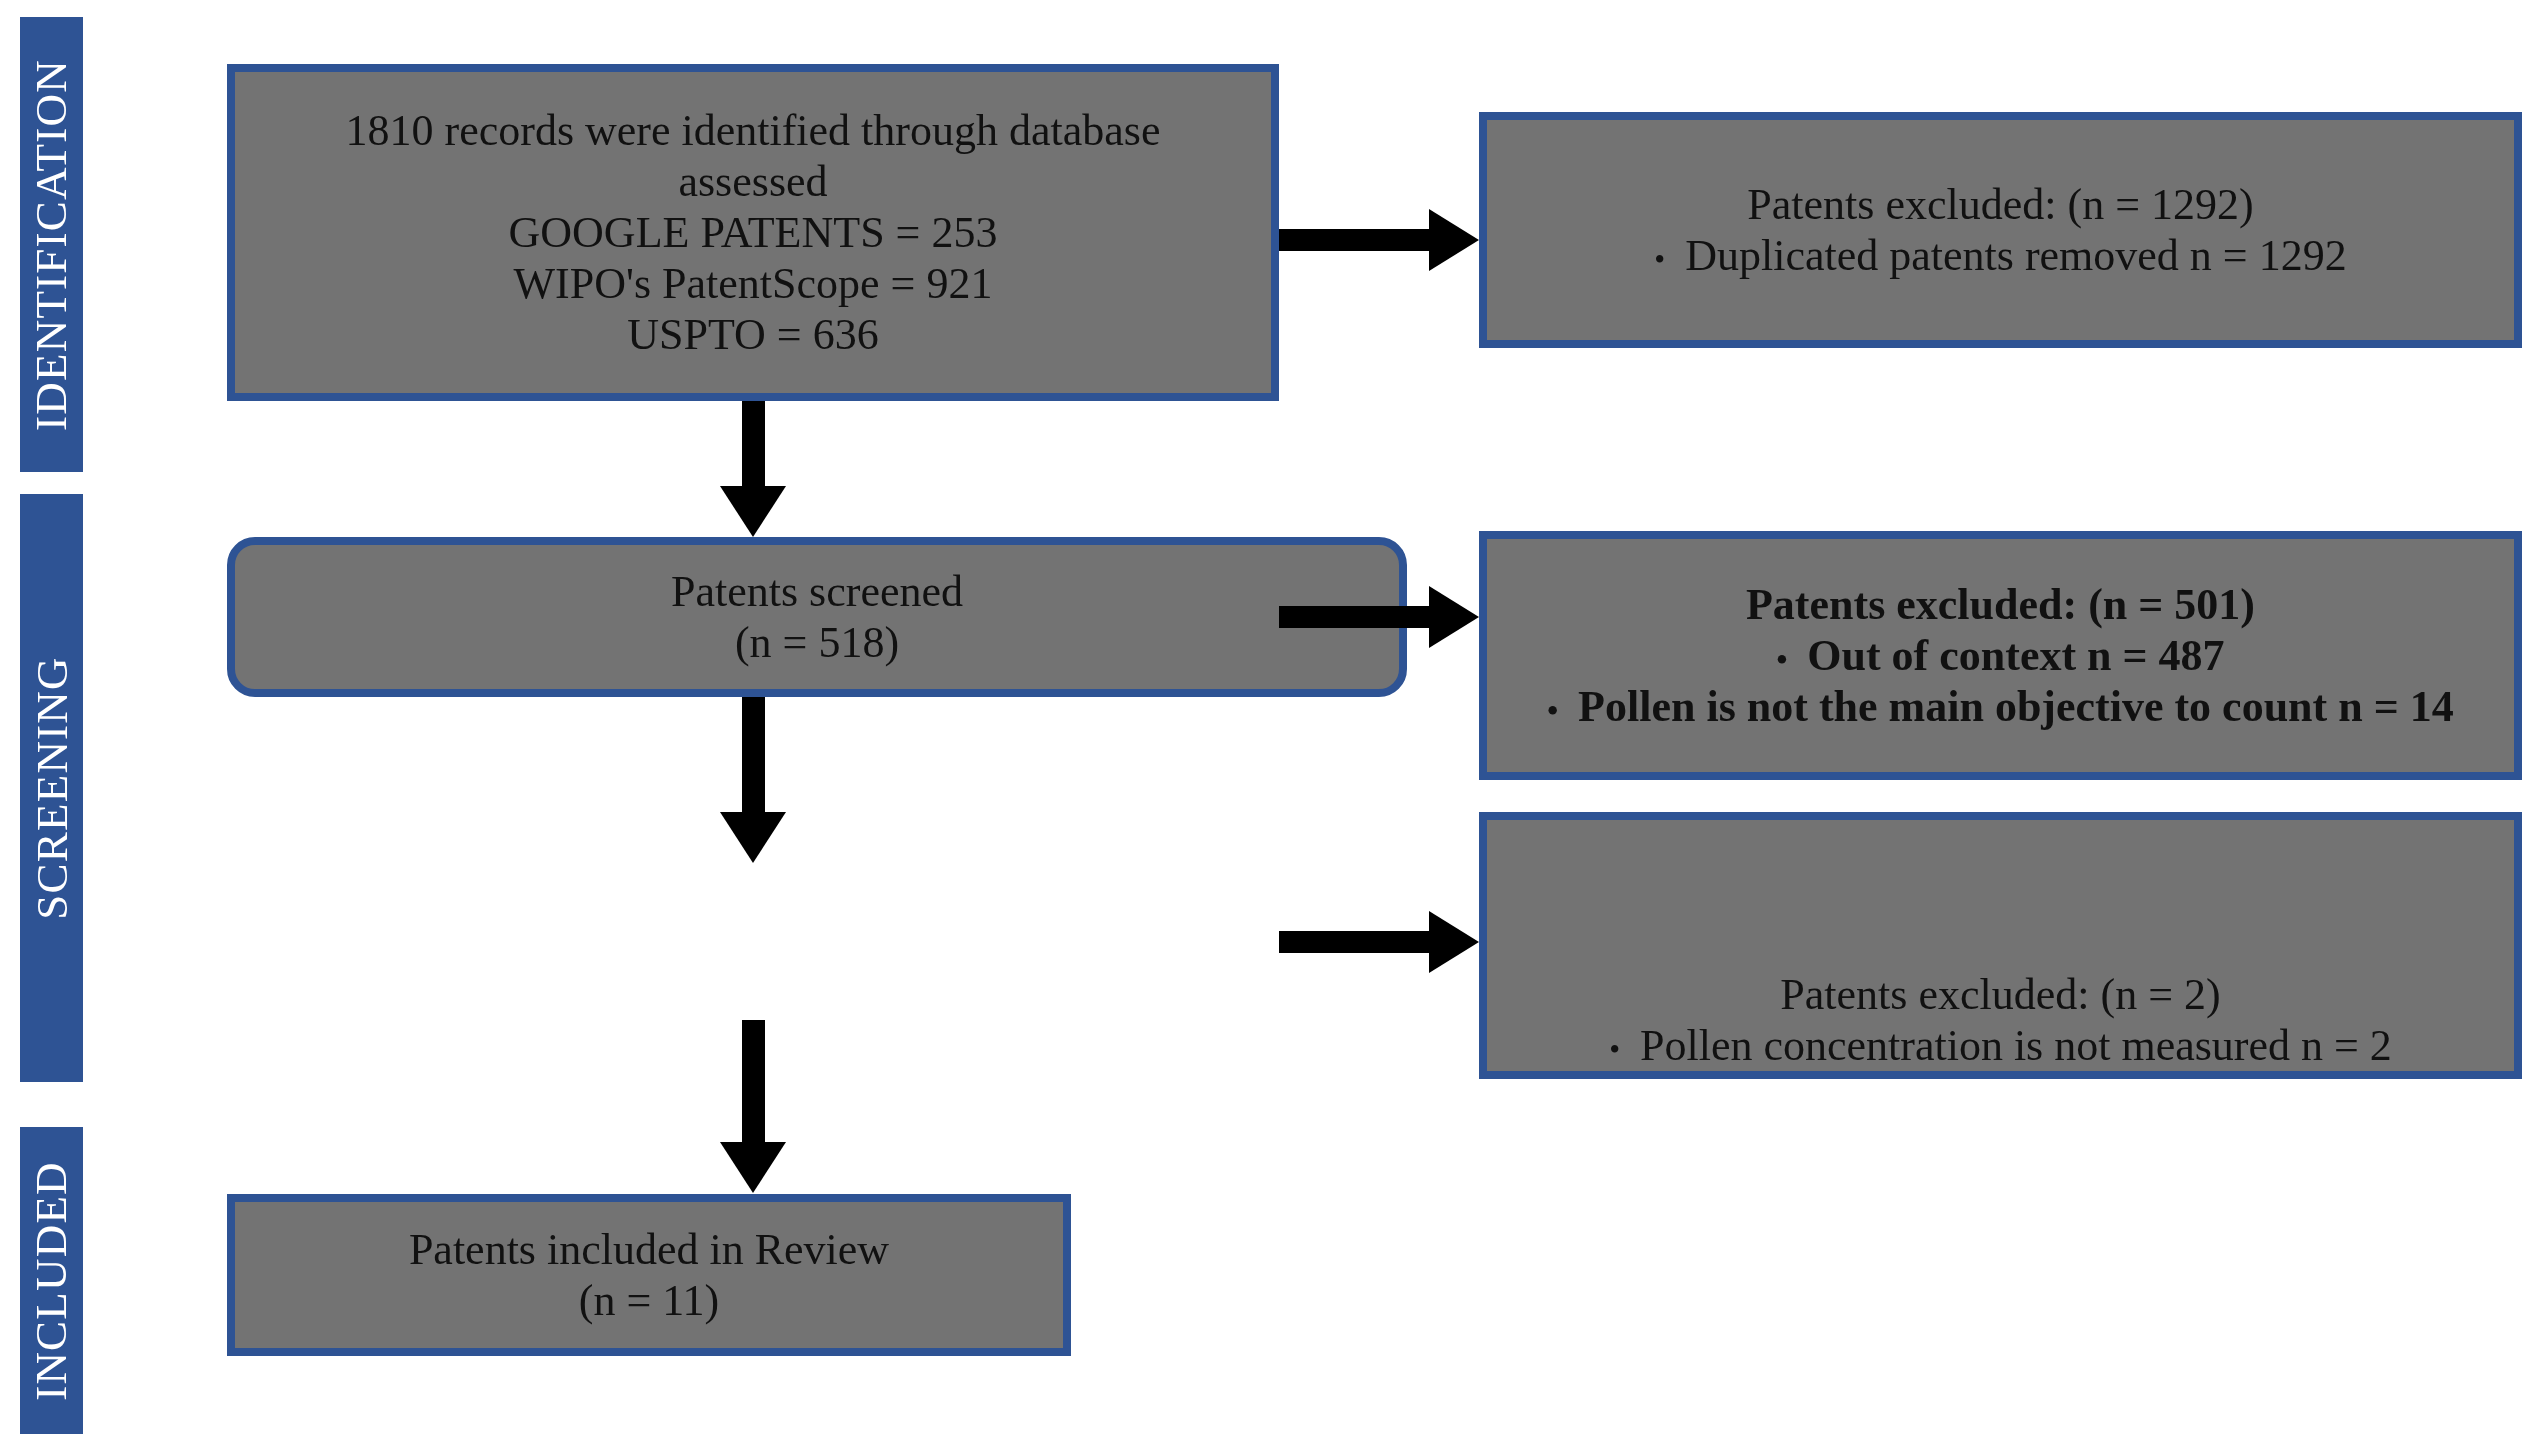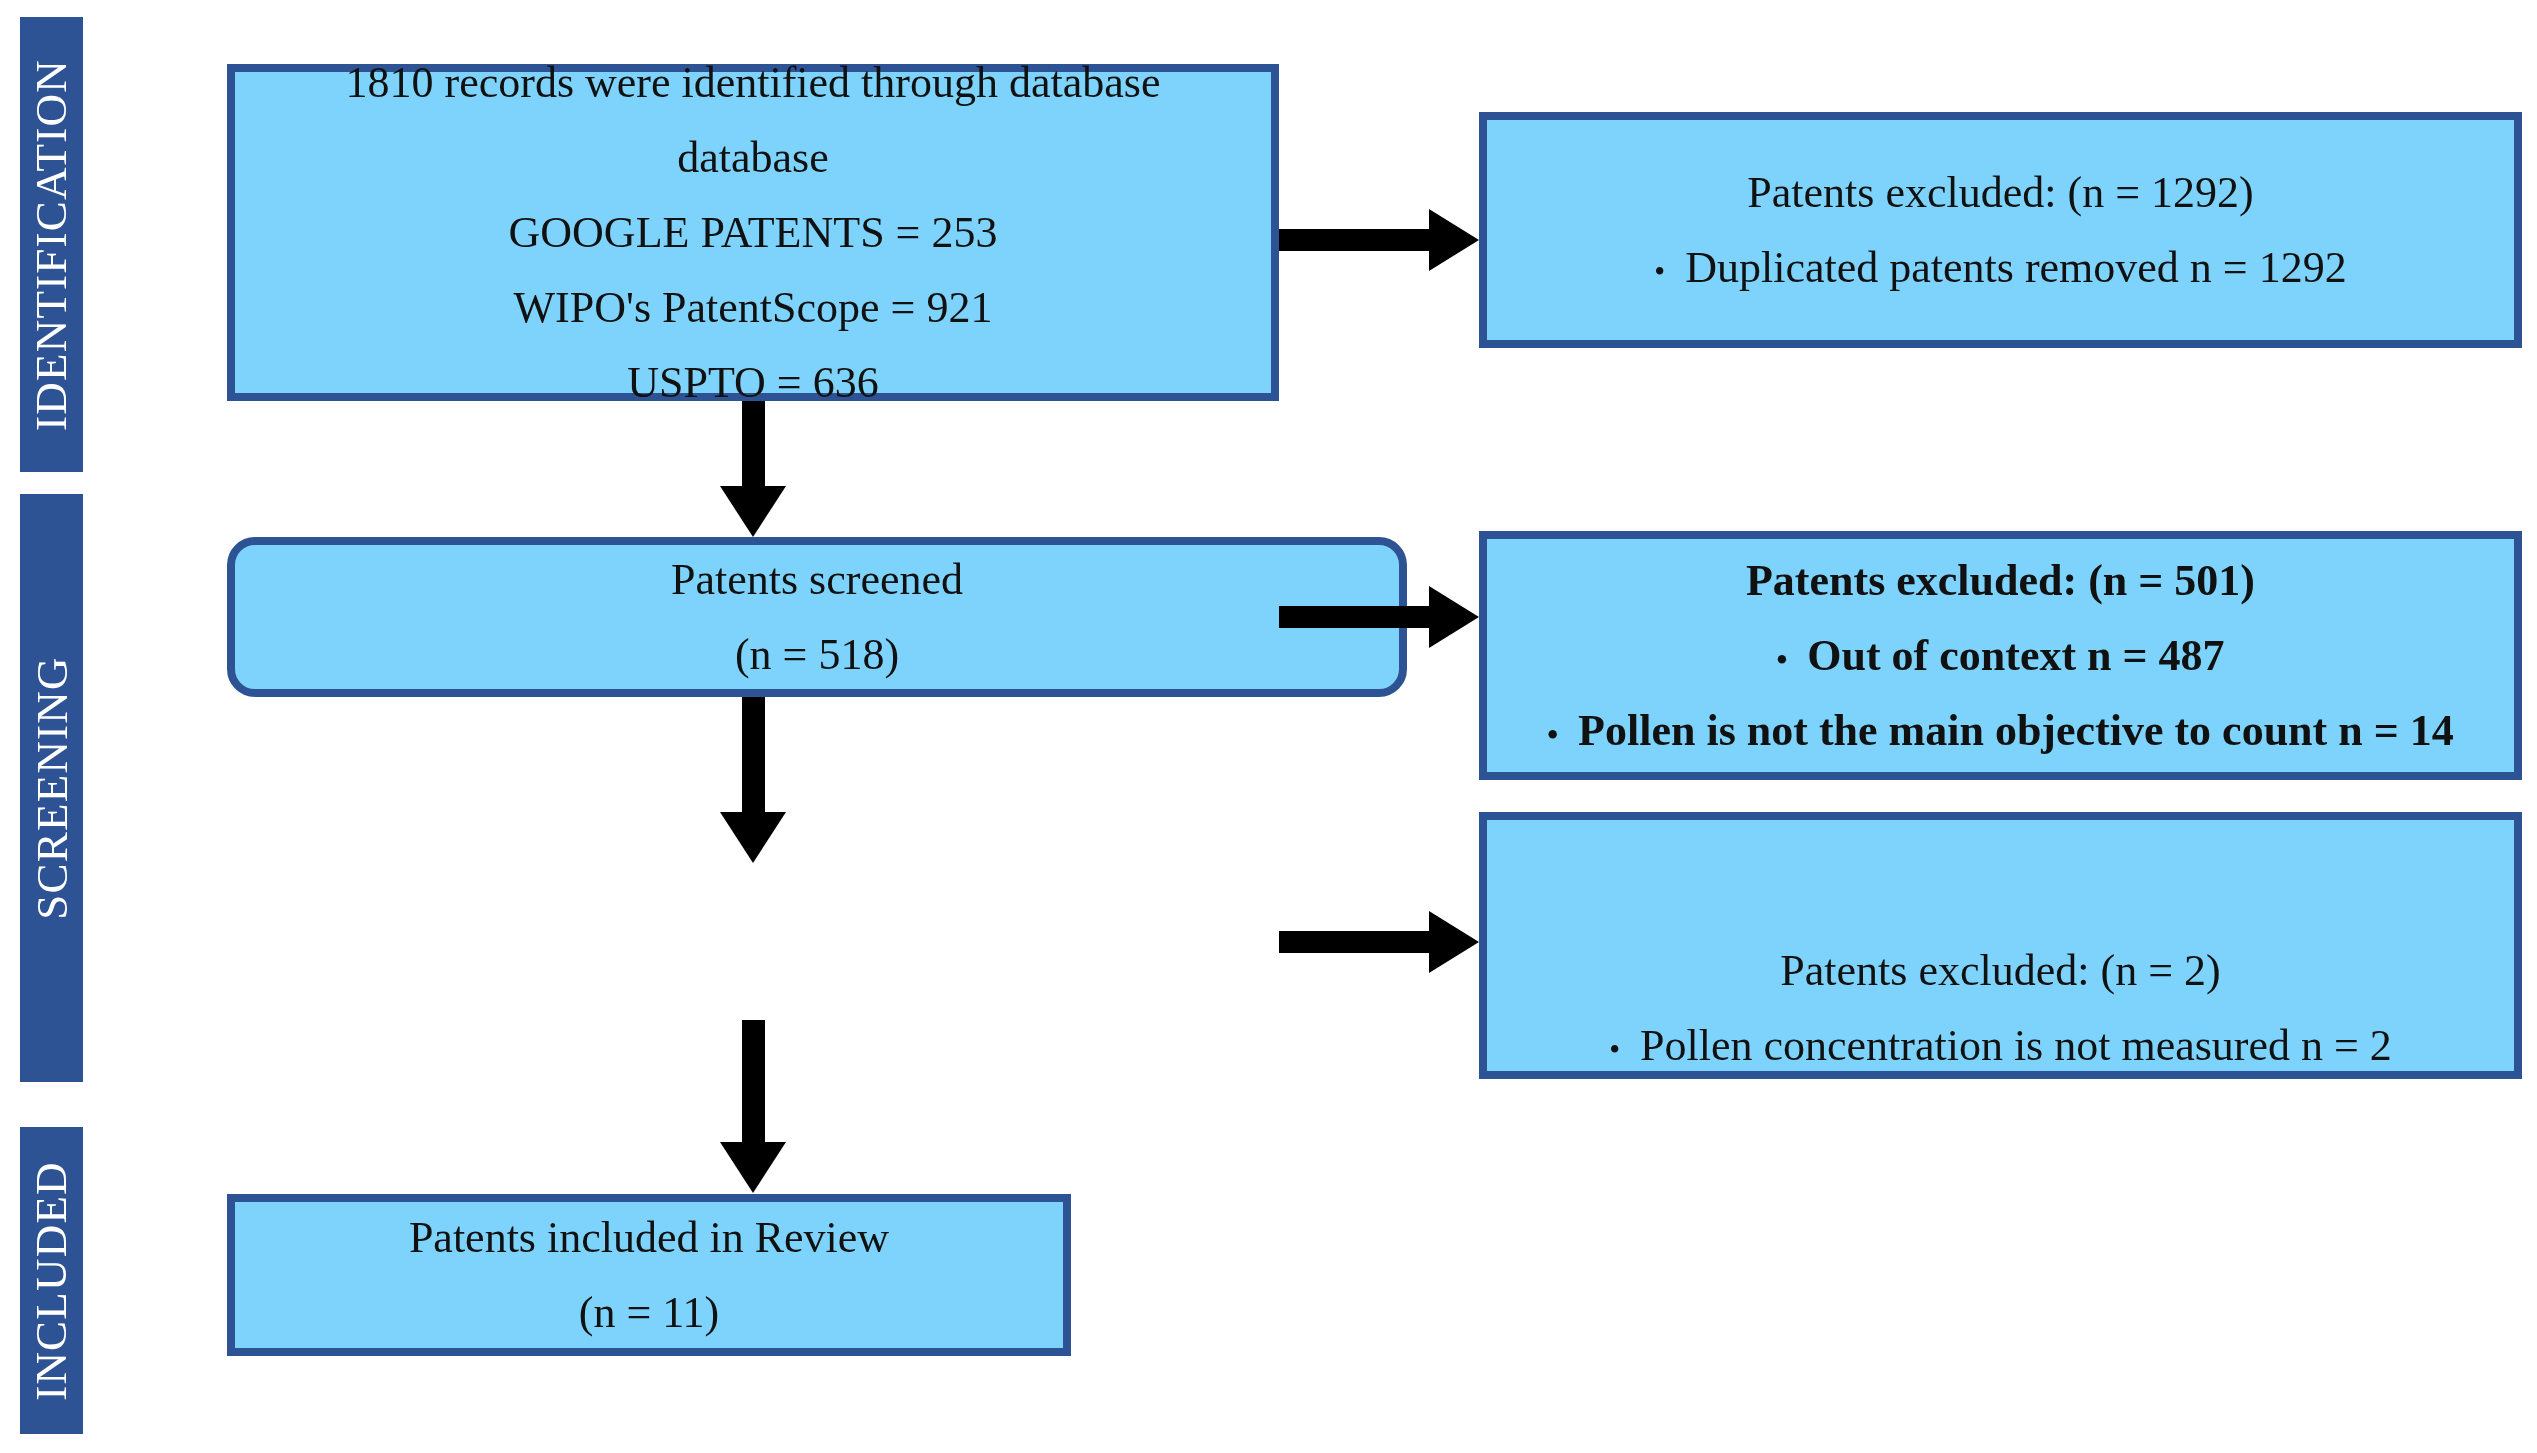--- a/index.html
+++ b/index.html
@@ -34,30 +34,29 @@
     white-space: nowrap;
     font-size: 45px;
     letter-spacing: 1.2px;
     font-family: "Liberation Serif", "DejaVu Serif", serif;
     color: #ffffff;
   }
 
   
   .flow-box {
     position: absolute;
-    background: #7dd3fc;
+    background: #737373;
     border: 8.4px solid #2E5394;
     box-sizing: border-box;
     display: flex;
     flex-direction: column;
     align-items: center;
     justify-content: center;
     text-align: center;
     color: #000000;
-    gap: 24px;
   }
   .box-line {
     font-size: 44px;
     line-height: 1.16;
     color: #111111;
     white-space: nowrap;
   }
 
   
   .bullet-line {
@@ -131,21 +130,21 @@
   <div class="stage-bar" style="left:19.7px; top:494px; width:63px; height:588px;">
     <span class="stage-label">SCREENING</span>
   </div>
 
   <div class="stage-bar" style="left:19.7px; top:1127px; width:63px; height:307px;">
     <span class="stage-label">INCLUDED</span>
   </div>
 
   <div class="flow-box" style="left:227px; top:64px; width:1052px; height:337px; padding:0 20px;">
     <div class="box-line">1810 records were identified through database</div>
-    <div class="box-line">database</div>
+    <div class="box-line">assessed</div>
     <div class="box-line">GOOGLE PATENTS = 253</div>
     <div class="box-line">WIPO's PatentScope = 921</div>
     <div class="box-line">USPTO = 636</div>
   </div>
 
   <div class="flow-box" style="left:1479px; top:112px; width:1043px; height:236px; padding:0 18px;">
     <div class="box-line">Patents excluded: (n = 1292)</div>
     <div class="bullet-line">
       <span class="bullet-dot">•</span>
       <span>Duplicated patents removed n = 1292</span>

